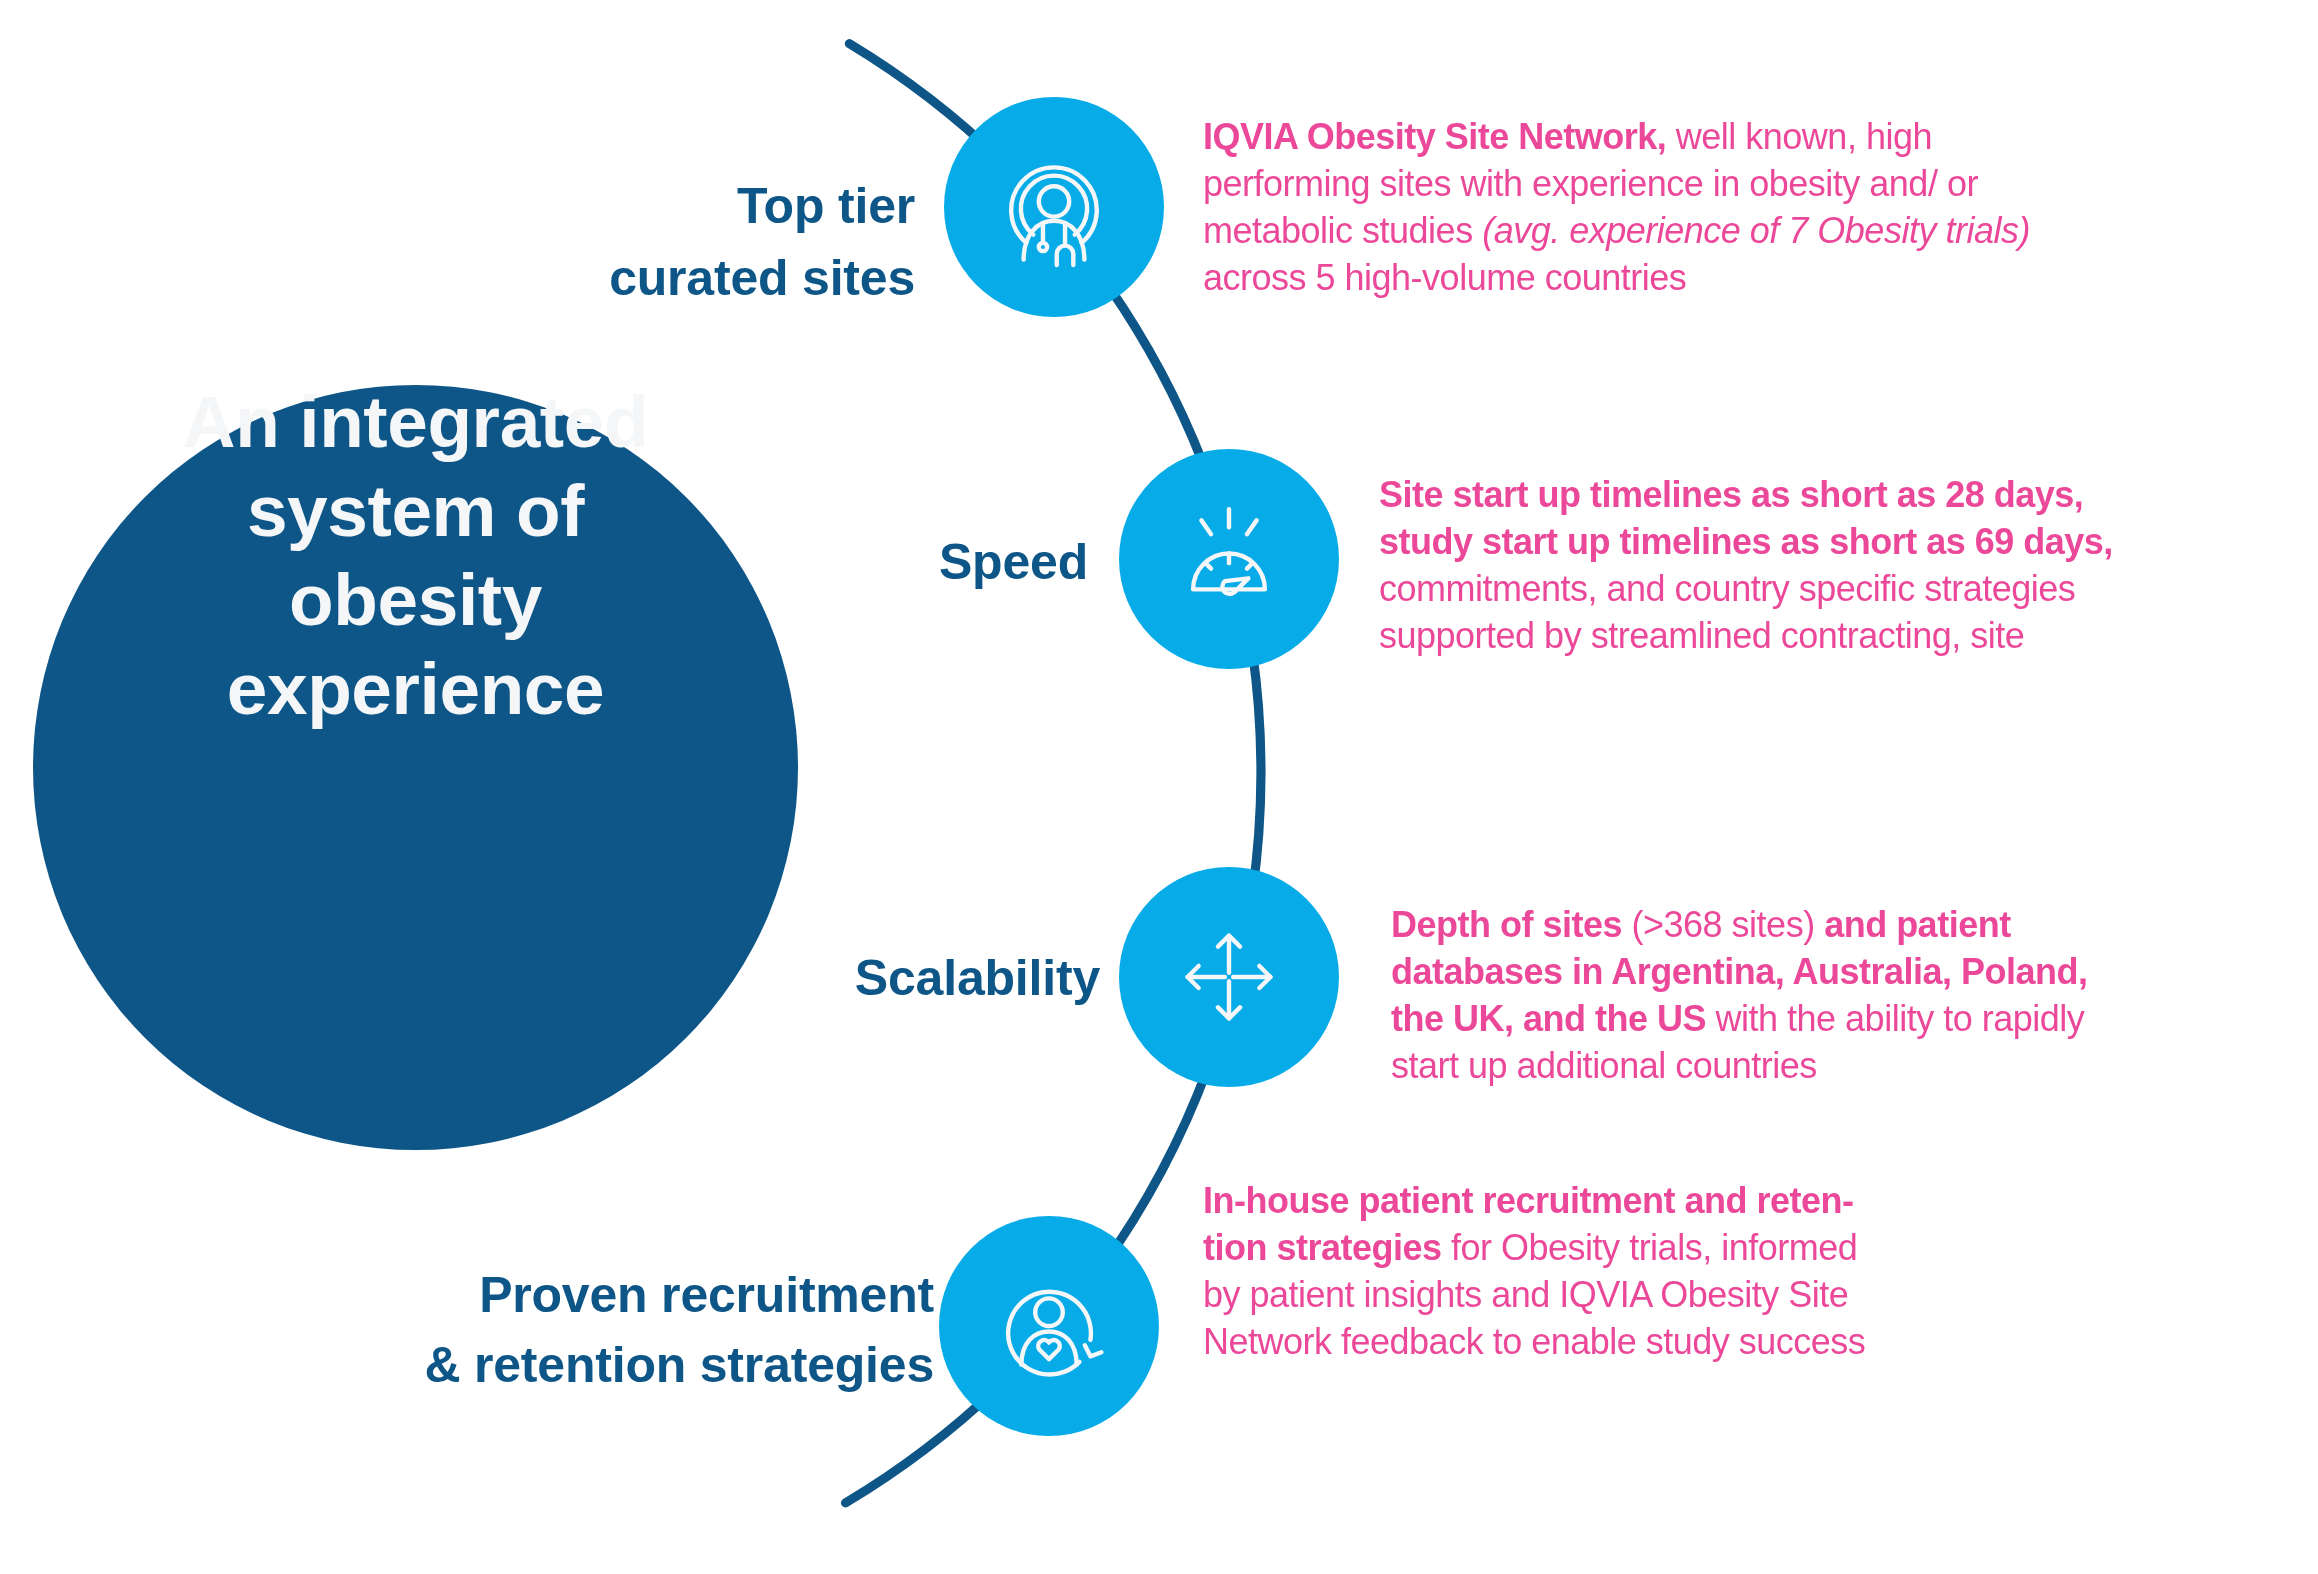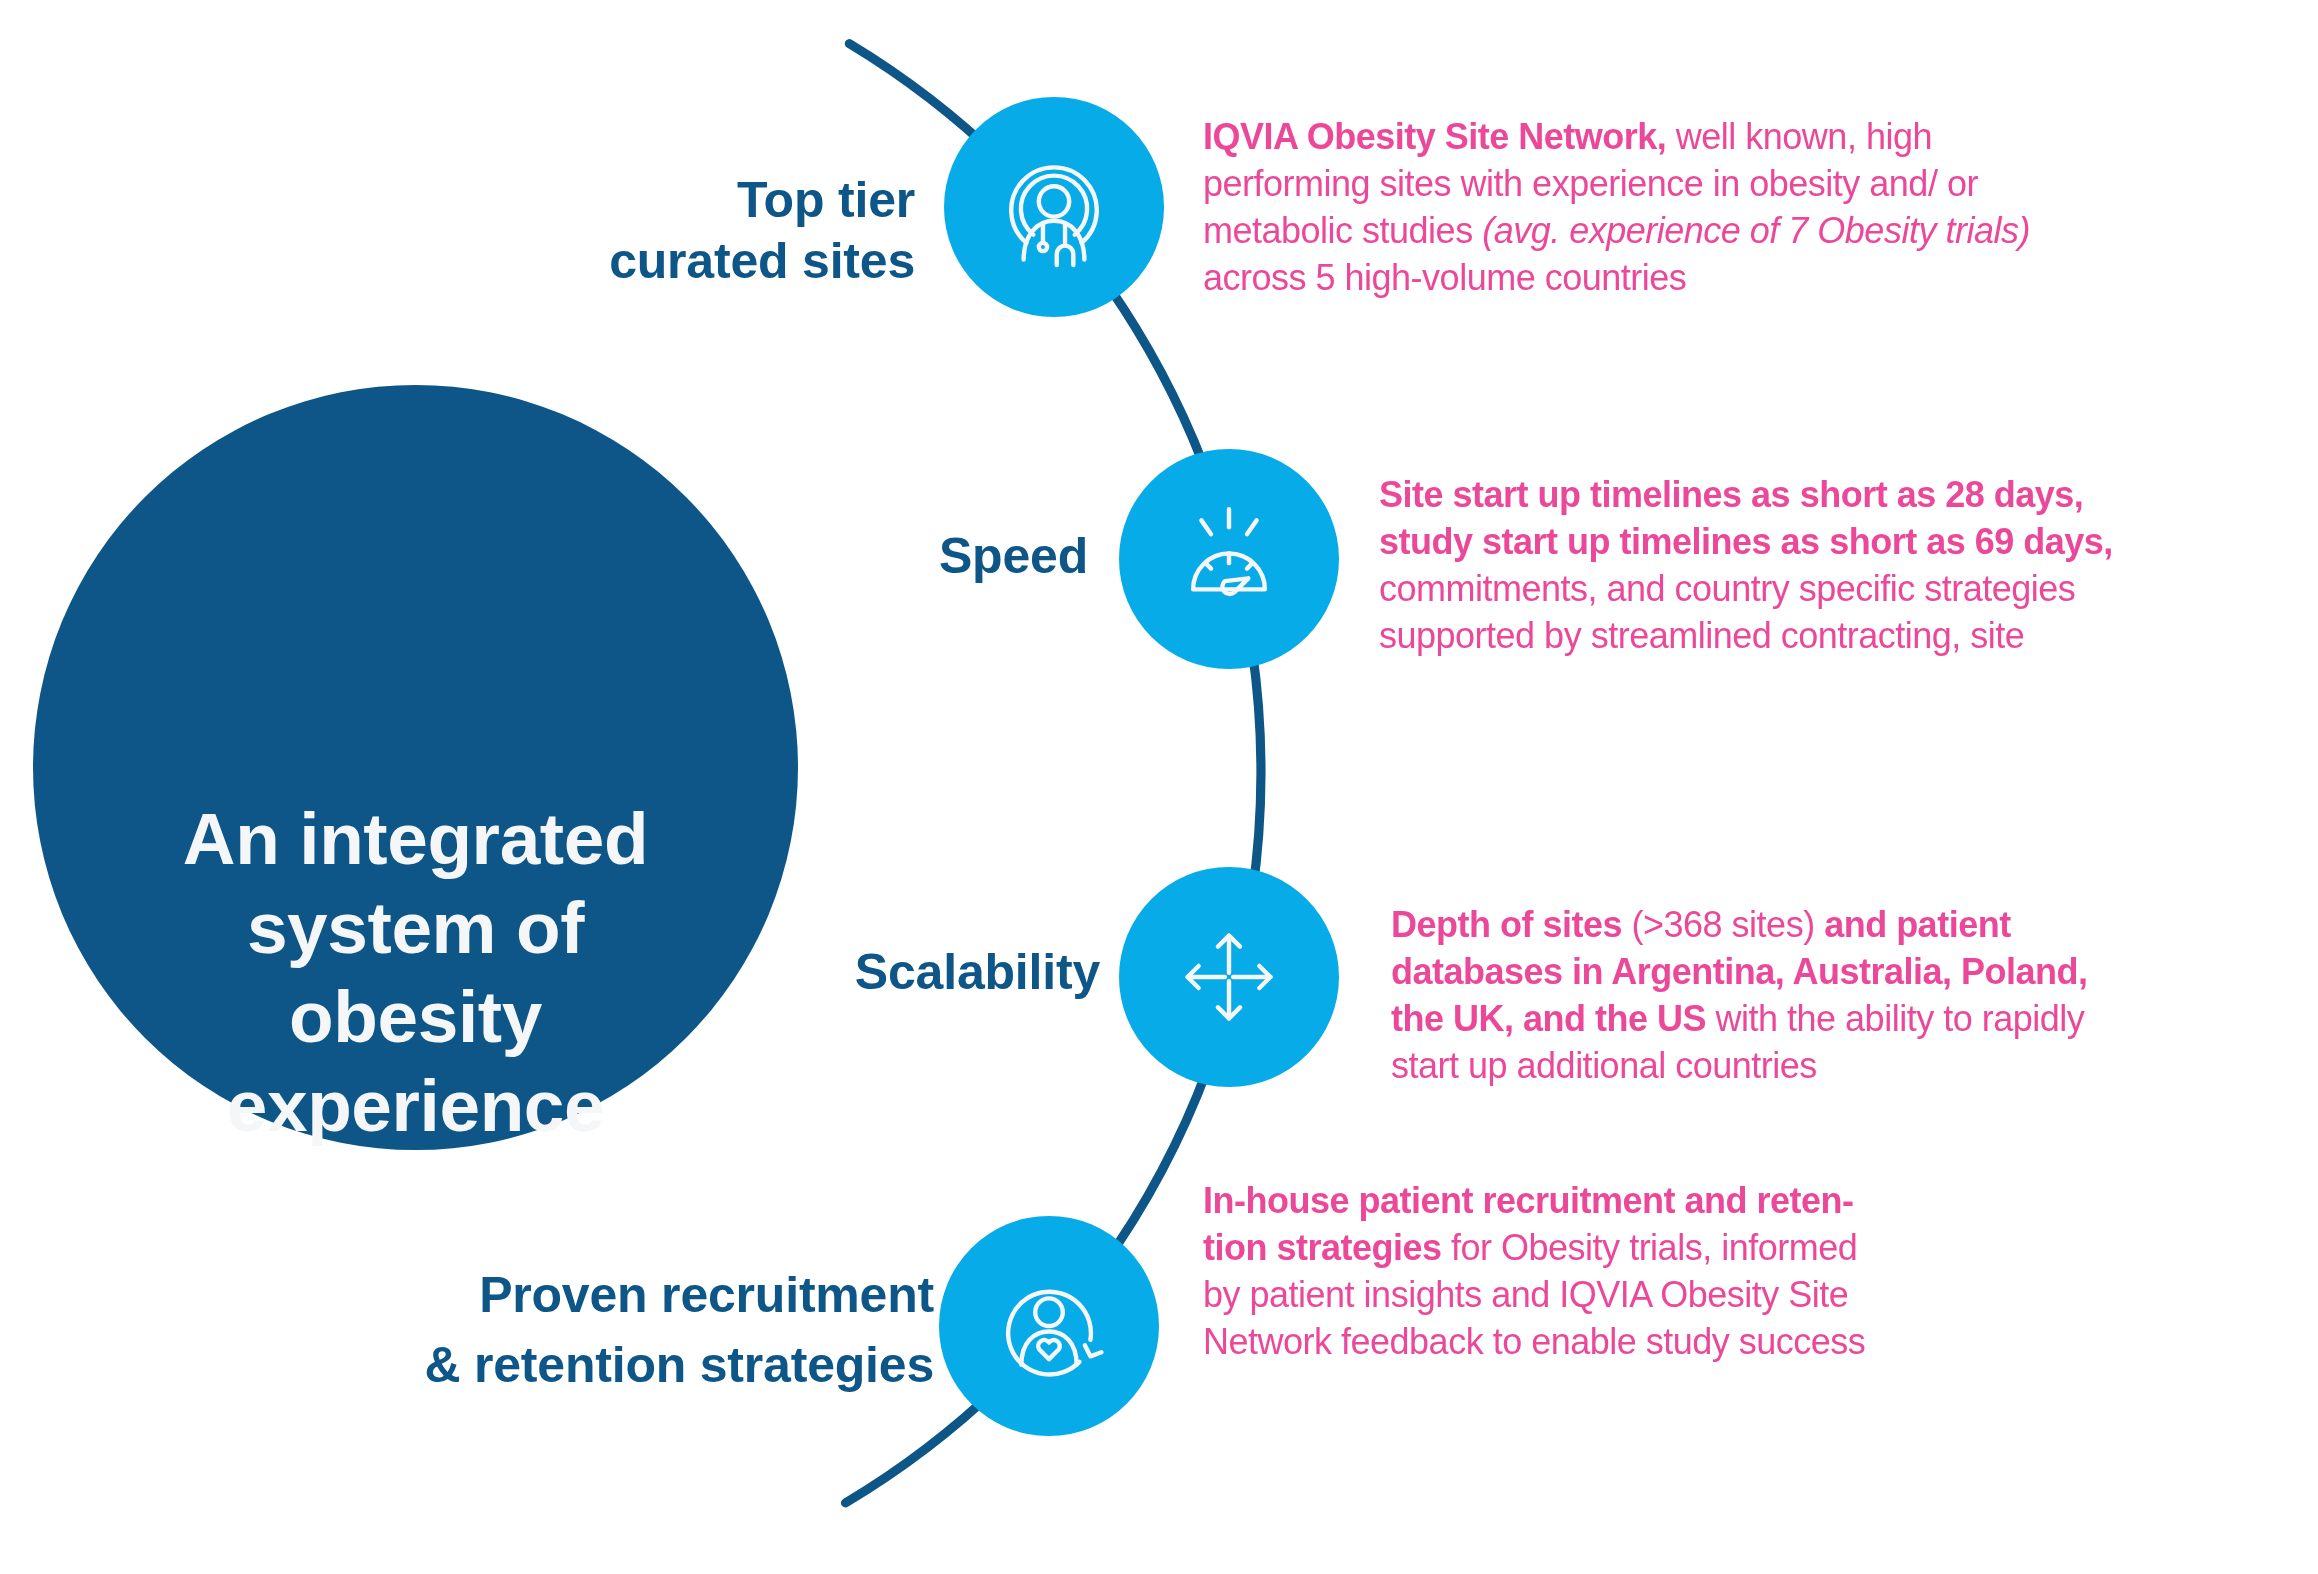--- a/index.html
+++ b/index.html
@@ -1,28 +1,28 @@
 <!DOCTYPE html>
 <html style="font-size:12.2px"><head>
 <meta charset="utf-8">
 <style>
   html, body { margin: 0; padding: 0; background: #ffffff; }
   body { width: 2319px; height: 1574px; position: relative; overflow: hidden;
          font-family: "Liberation Sans", sans-serif; }
   #stage { position: absolute; left: 0; top: 0; width: 2319px; height: 1574px; }
   .arc-svg { position: absolute; left: 0; top: 0; }
   .hub { position: absolute; left: 33px; top: 385px; width: 765px; height: 765px;
-         border-radius: 50%; background: #0D5687; display: flex; align-items: flex-end;
+         border-radius: 50%; background: #0D5687; display: flex; align-items: flex-start;
          justify-content: center; text-align: center; }
   .hub-title { color: #F5F6F8; font-weight: bold; font-size: 73px; line-height: 89px;
                letter-spacing: -0.4px; white-space: pre-line; margin-top: -7.6px; }
   .node { position: absolute; width: 220px; height: 220px; border-radius: 50%; background: #06ABE8;
           display: flex; align-items: center; justify-content: center; }
   .node svg { width: 138px; height: 138px; }
-  .label { position: absolute; color: #0D5687; font-weight: bold; font-size: 50px; line-height: 61px;
+  .label { position: absolute; color: #0D5687; font-weight: bold; font-size: 50px; line-height: 72px;
            text-align: right; white-space: pre-line; letter-spacing: -0.2px; }
   .desc { position: absolute; color: #ec4899; font-size: 36px; line-height: 47px; white-space: nowrap;
           letter-spacing: -0.5px; }
   .desc .line { display: block; }
   .desc b { font-weight: bold; }
   .desc i { font-style: italic; }
 </style>
 </head>
 <body>
 

